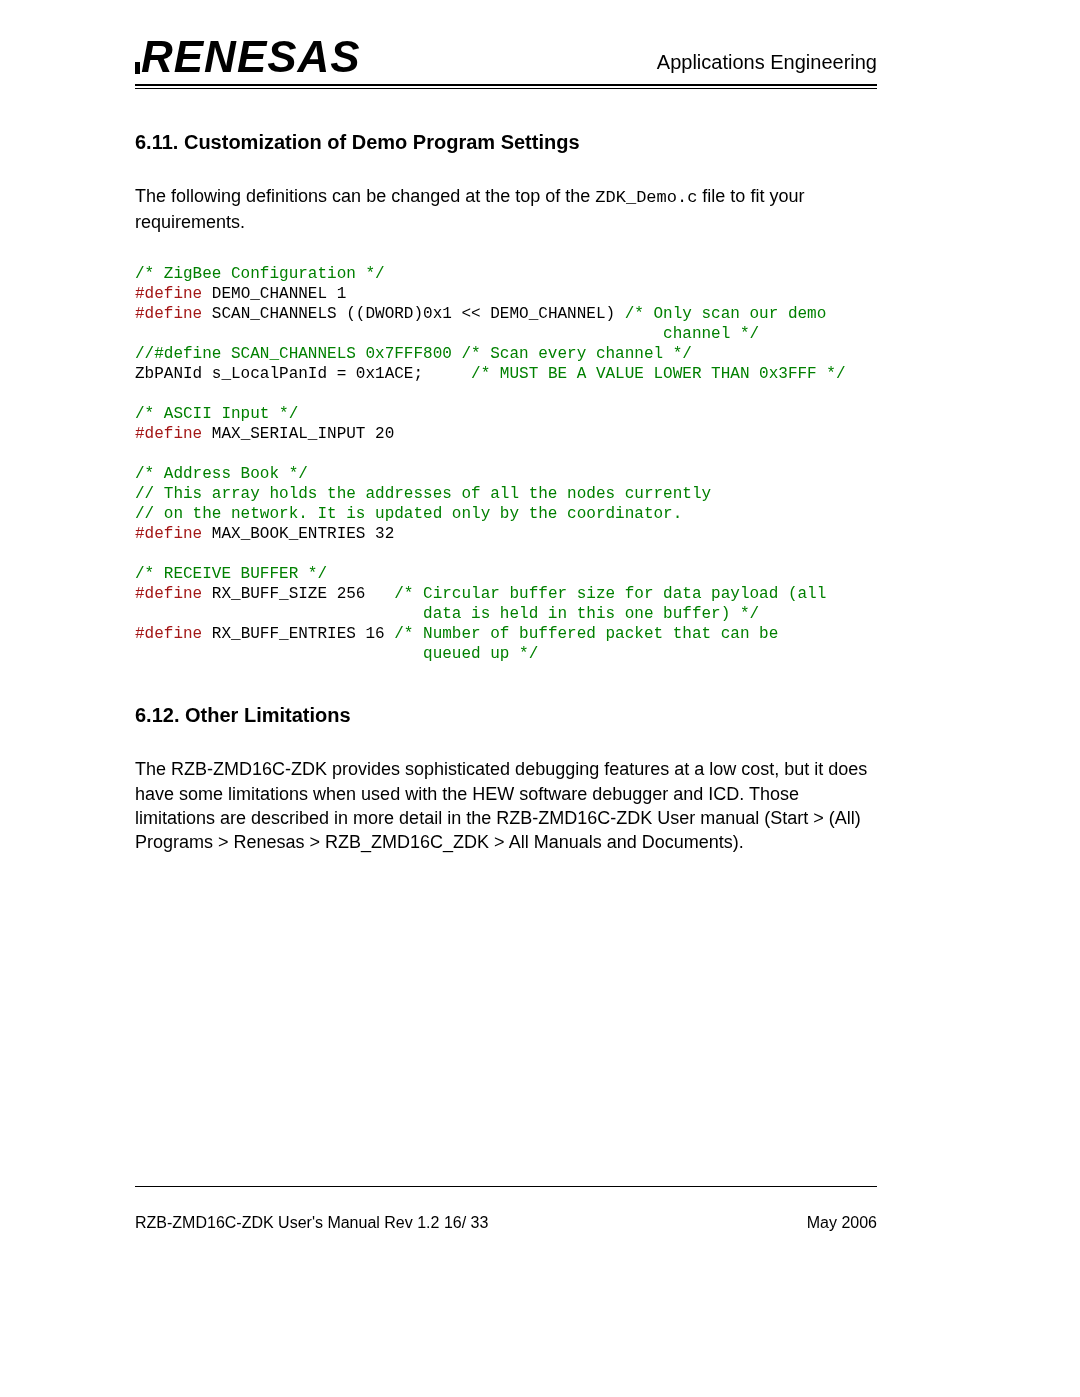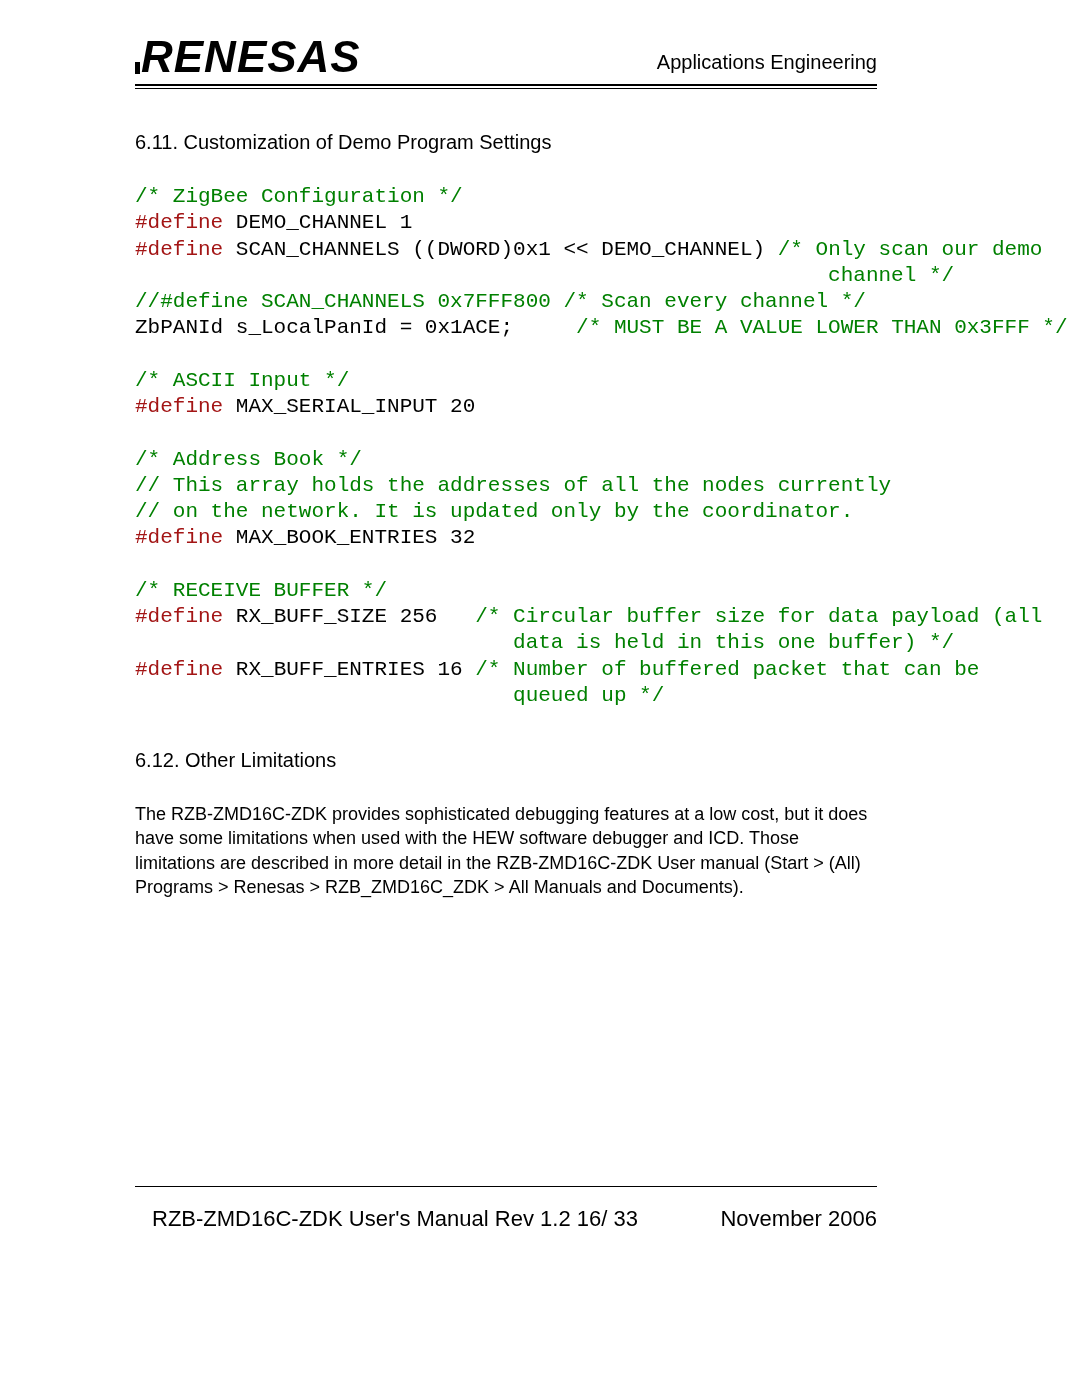--- a/index.html
+++ b/index.html
@@ -21,56 +21,56 @@
   .hdr-right { font-size: 20px; padding-bottom: 4px; }
   .double-rule {
     height: 5px;
     border-top: 2px solid #000;
     border-bottom: 1px solid #000;
     margin-top: 2px;
   }
   .content { padding-top: 42px; }
   h2 {
     font-size: 20px;
-    font-weight: normal;
+    font-weight: bold;
     margin-bottom: 30px;
   }
   .para {
     font-size: 18px;
     line-height: 1.35;
     margin-bottom: 30px;
   }
   .mono-inline {
     font-family: "Courier New", Courier, monospace;
     font-size: 17px;
   }
   pre.code {
     font-family: "Courier New", Courier, monospace;
-    font-size: 21px;
+    font-size: 16px;
     line-height: 1.25;
     white-space: pre;
     margin-bottom: 40px;
   }
   .c-comment { color: #008000; }
   .c-define  { color: #a31515; }
   .c-plain   { color: #000; }
   .section-gap { margin-top: 3px; }
   .footer-rule {
     position: absolute;
     left: 135px; right: 110px;
     bottom: 210px;
     border-top: 1px solid #000;
   }
   .footer {
     position: absolute;
-    left: 152px; right: 110px;
+    left: 135px; right: 110px;
     bottom: 165px;
     display: flex;
     justify-content: space-between;
-    font-size: 22px;
+    font-size: 16px;
   }
 </style>
 </head>
 <body>
 
 <div class="page">
 
   <div class="header">
     <div class="logo-wrap">
       <svg class="logo-svg" viewBox="0 0 290 50">
@@ -79,20 +79,23 @@
       </svg>
     </div>
     <div class="hdr-right">Applications Engineering</div>
   </div>
   <div class="double-rule"></div>
 
   <div class="content">
 
     <h2>6.11. Customization of Demo Program Settings</h2>
 
+    <p class="para">
+      <span>The following definitions can be changed at the top of the </span><span class="mono-inline">ZDK_Demo.c</span><span> file to fit your requirements.</span>
+    </p>
 
     <pre class="code"><span class="c-comment">/* ZigBee Configuration */</span>
 <span class="c-define">#define</span><span class="c-plain"> DEMO_CHANNEL 1</span>
 <span class="c-define">#define</span><span class="c-plain"> SCAN_CHANNELS ((DWORD)0x1 &lt;&lt; DEMO_CHANNEL) </span><span class="c-comment">/* Only scan our demo</span>
 <span class="c-comment">                                                       channel */</span>
 <span class="c-comment">//#define SCAN_CHANNELS 0x7FFF800 /* Scan every channel */</span>
 <span class="c-plain">ZbPANId s_LocalPanId = 0x1ACE;     </span><span class="c-comment">/* MUST BE A VALUE LOWER THAN 0x3FFF */</span>
 <span></span>
 <span class="c-comment">/* ASCII Input */</span>
 <span class="c-define">#define</span><span class="c-plain"> MAX_SERIAL_INPUT 20</span>
@@ -110,16 +113,16 @@
 
     <h2 class="section-gap">6.12. Other Limitations</h2>
 
     <p class="para">The RZB-ZMD16C-ZDK provides sophisticated debugging features at a low cost, but it does have some limitations when used with the HEW software debugger and ICD. Those limitations are described in more detail in the RZB-ZMD16C-ZDK User manual (Start &gt; (All) Programs &gt; Renesas &gt; RZB_ZMD16C_ZDK &gt; All Manuals and Documents).</p>
 
   </div>
 
   <div class="footer-rule"></div>
   <div class="footer">
     <span>RZB-ZMD16C-ZDK User's Manual Rev 1.2    16/ 33</span>
-    <span>November 2006</span>
+    <span>May 2006</span>
   </div>
 
 </div>
 
 </body></html>

